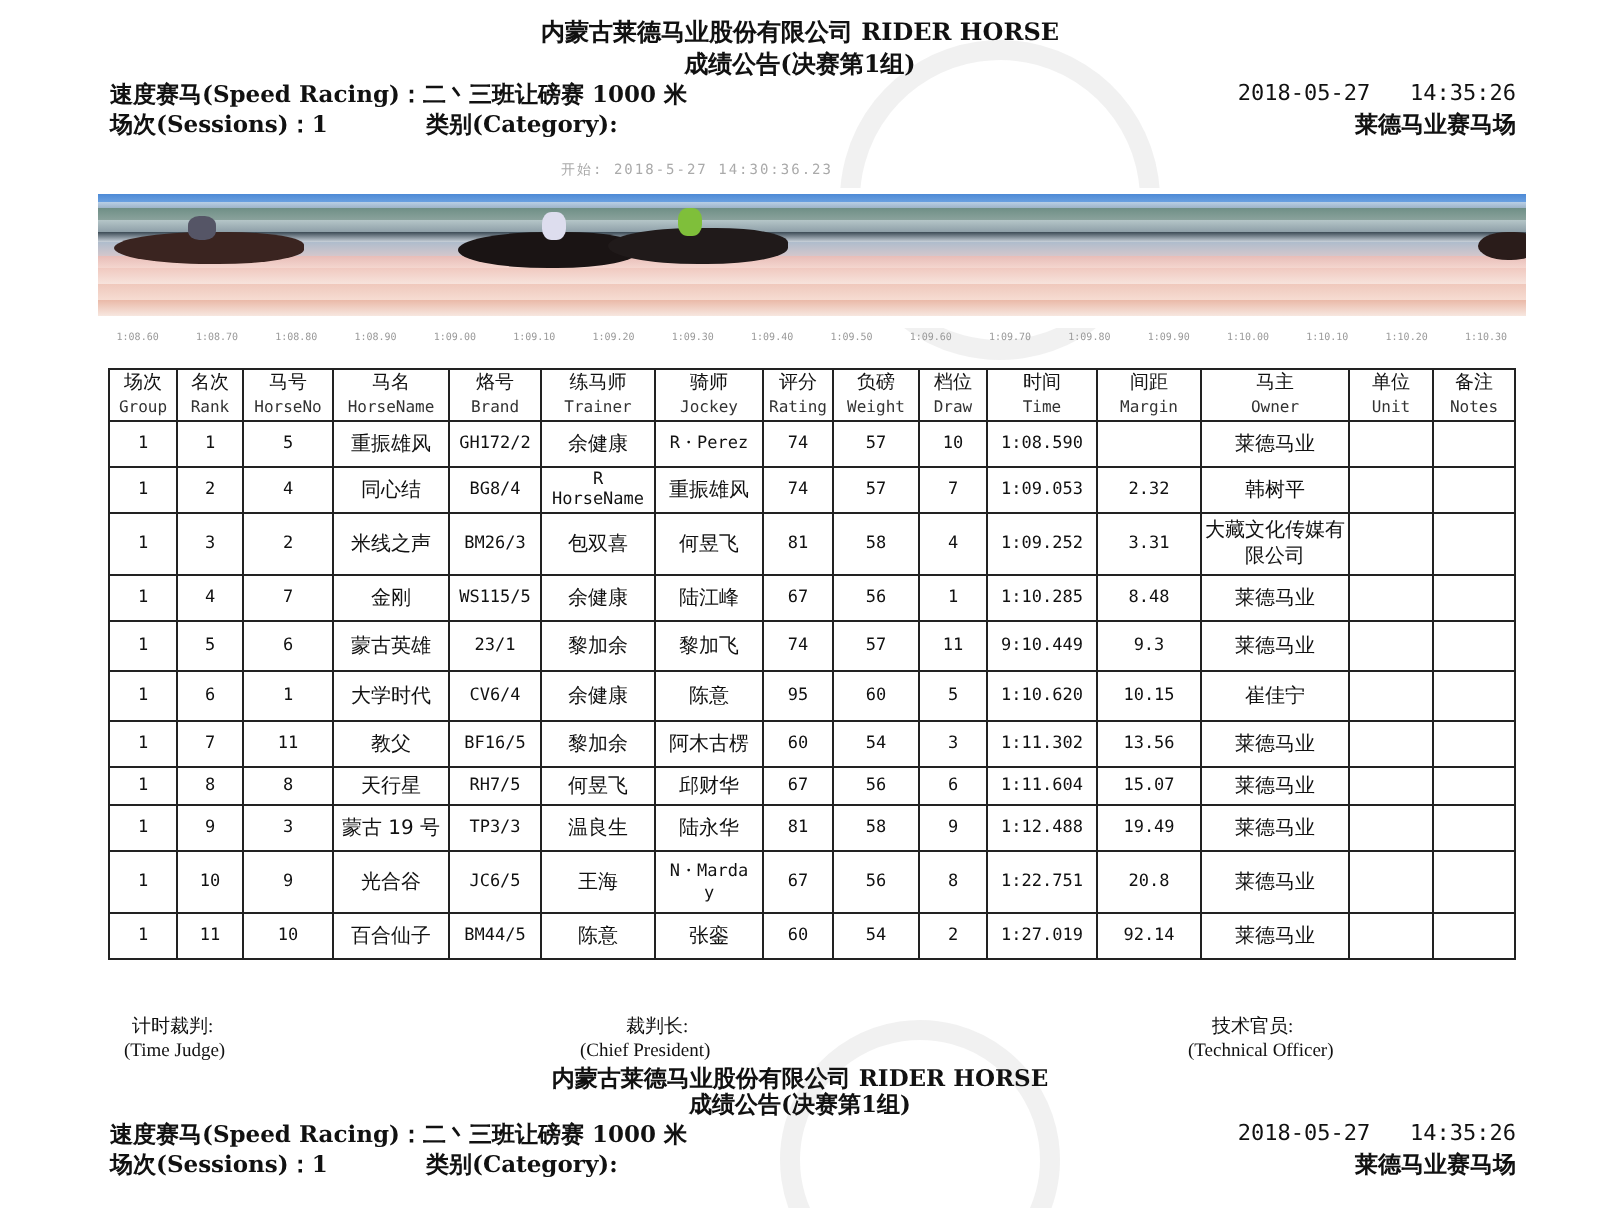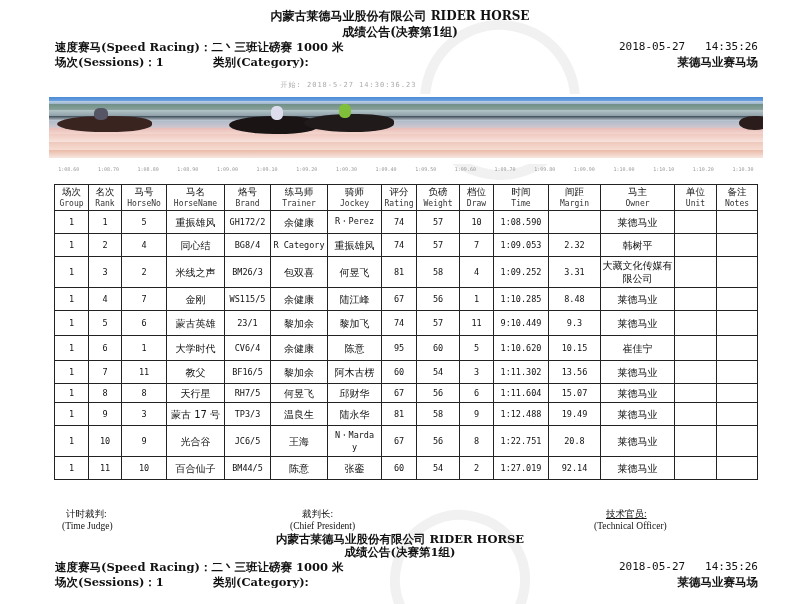--- a/index.html
+++ b/index.html
@@ -183,21 +183,21 @@
         <td class="cjk">莱德马业</td>
         <td></td>
         <td></td>
       </tr>
       <tr style="height: 23px;">
         <td>1</td>
         <td>2</td>
         <td>4</td>
         <td class="cjk">同心结</td>
         <td>BG8/4</td>
-        <td>R Category</td>
+        <td>R HorseName</td>
         <td class="cjk">重振雄风</td>
         <td>74</td>
         <td>57</td>
         <td>7</td>
         <td>1:09.053</td>
         <td>2.32</td>
         <td class="cjk">韩树平</td>
         <td></td>
         <td></td>
       </tr>
@@ -300,21 +300,21 @@
         <td>1:11.604</td>
         <td>15.07</td>
         <td class="cjk">莱德马业</td>
         <td></td>
         <td></td>
       </tr>
       <tr style="height: 23px;">
         <td>1</td>
         <td>9</td>
         <td>3</td>
-        <td class="cjk">蒙古 17 号</td>
+        <td class="cjk">蒙古 19 号</td>
         <td>TP3/3</td>
         <td class="cjk">温良生</td>
         <td class="cjk">陆永华</td>
         <td>81</td>
         <td>58</td>
         <td>9</td>
         <td>1:12.488</td>
         <td>19.49</td>
         <td class="cjk">莱德马业</td>
         <td></td>
@@ -355,25 +355,25 @@
         <td></td>
       </tr>
     </tbody>
 </table>
 
 <div class="abs sig" style="left:62px;top:508px;">
   <div style="padding-left:4px;">计时裁判:</div>
   <div>(Time Judge)</div>
 </div>
 <div class="abs sig" style="left:290px;top:508px;">
-  <div style="padding-left:12px;">裁判长:</div>
+  <div style="padding-left:12px;text-align:center;">裁判长:</div>
   <div>(Chief President)</div>
 </div>
 <div class="abs sig" style="left:594px;top:508px;">
-  <div style="padding-left:12px;text-decoration:underline;">技术官员:</div>
+  <div style="padding-left:12px;">技术官员:</div>
   <div>(Technical Officer)</div>
 </div>
 
 <div class="abs" style="top:532px;left:0;width:800px;text-align:center;font-size:11.5px;font-weight:bold;">内蒙古莱德马业股份有限公司 RIDER HORSE</div>
 <div class="abs" style="top:545px;left:0;width:800px;text-align:center;font-size:11.5px;font-weight:bold;">成绩公告(决赛第1组)</div>
 <div class="abs meta" style="left:55px;top:560px;">速度赛马(Speed Racing)：二丶三班让磅赛 1000 米</div>
 <div class="abs meta" style="left:55px;top:575px;">场次(Sessions)：1</div>
 <div class="abs meta" style="left:213px;top:575px;">类别(Category):</div>
 <div class="abs meta mono" style="right:42px;top:560px;font-weight:normal;font-size:11px;white-space:pre;">2018-05-27   14:35:26</div>
 <div class="abs meta" style="right:42px;top:575px;">莱德马业赛马场</div>

